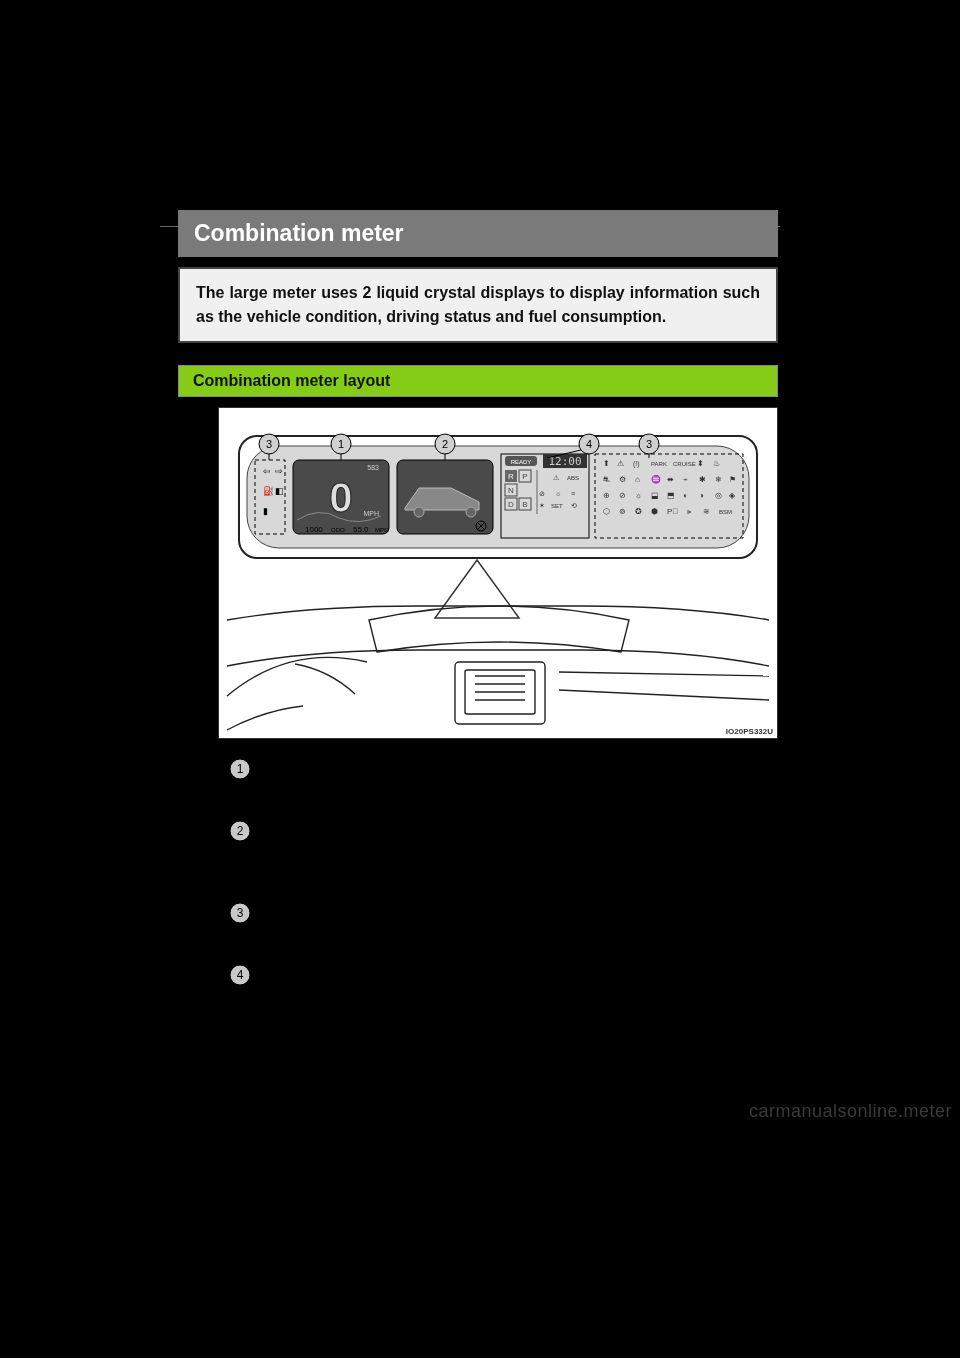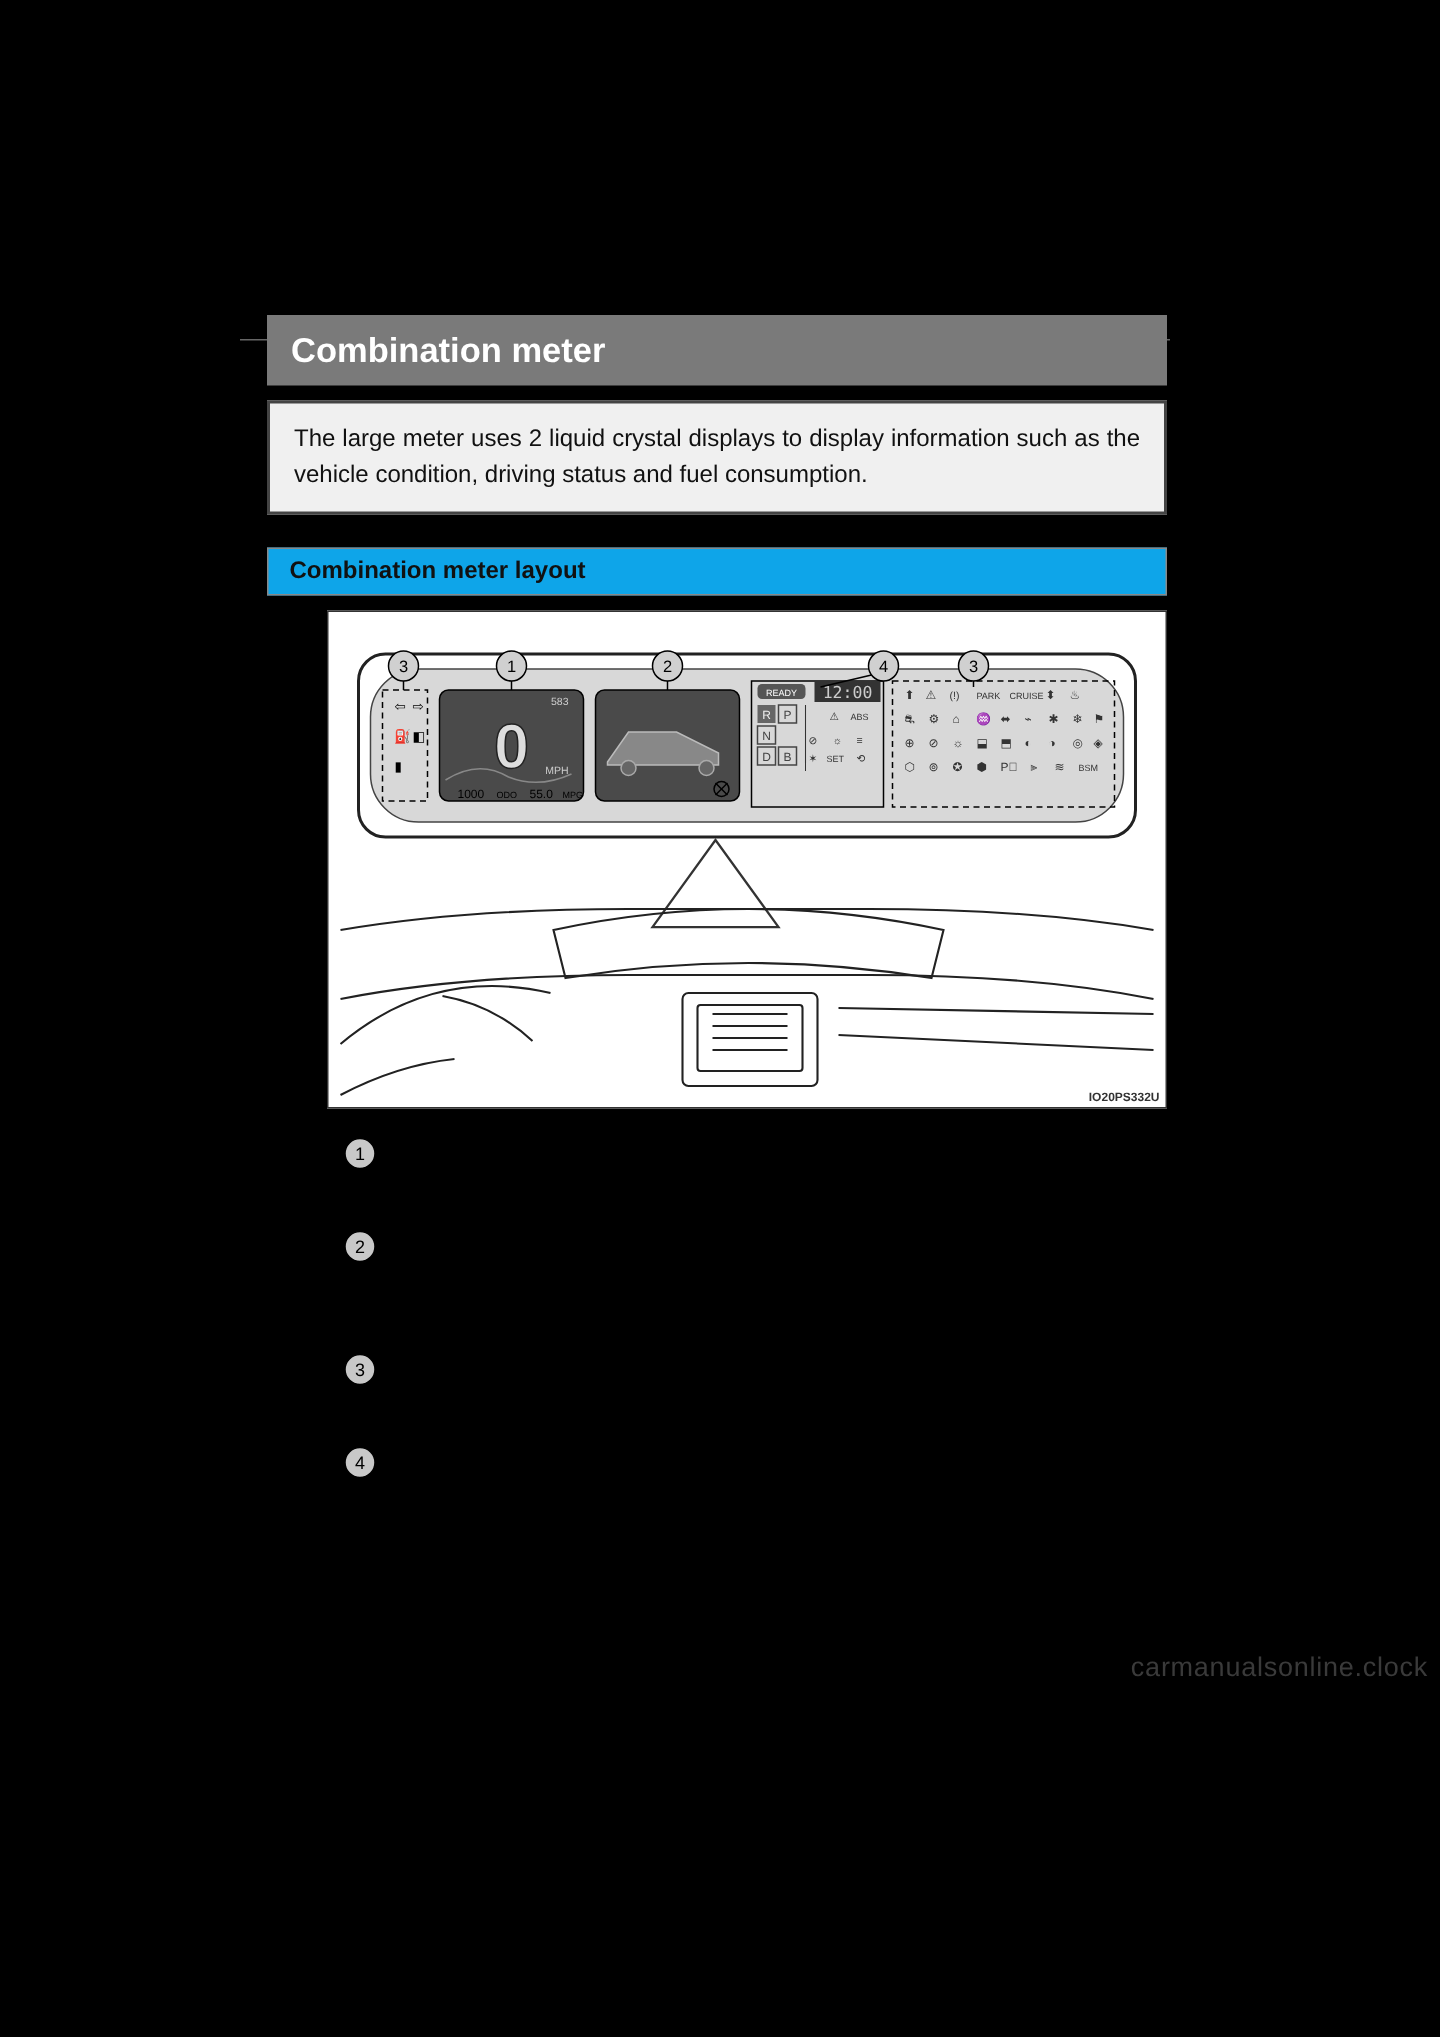--- a/index.html
+++ b/index.html
@@ -38,27 +38,27 @@
     font-size: 23px;
     padding: 10px 16px;
     font-family: Arial, Helvetica, sans-serif;
   }
   .intro-box {
     border: 2px solid #444;
     background: #f0f0f0;
     padding: 12px 16px;
     margin-top: 10px;
     font-size: 16px;
-    font-weight: normal;
+    font-weight: bold;
     line-height: 1.5;
     color: #111;
     text-align: justify;
   }
   .section-heading {
-    background: #0ea5e9;
+    background: #84cc16;
     border: 1px solid #888;
     padding: 6px 14px;
     font-size: 16px;
     font-weight: bold;
     margin-top: 22px;
     color: #111;
   }
   .figure-wrap {
     margin-top: 10px;
     border: 1px solid #333;
@@ -307,14 +307,14 @@
         <svg class="callout-badge" viewBox="0 0 24 24">
           <circle cx="12" cy="12" r="10" fill="#c8c8c8" stroke="#000" stroke-width="1"></circle>
           <text x="12" y="16" text-anchor="middle" font-size="12" fill="#000">4</text>
         </svg>
         <span class="callout-text">Shift position / clock / indicators</span>
       </div>
     </div>
 
   </div>
 
-  <div class="watermark">carmanualsonline.clock</div>
+  <div class="watermark">carmanualsonline.meter</div>
 </div>
 
 </body></html>

